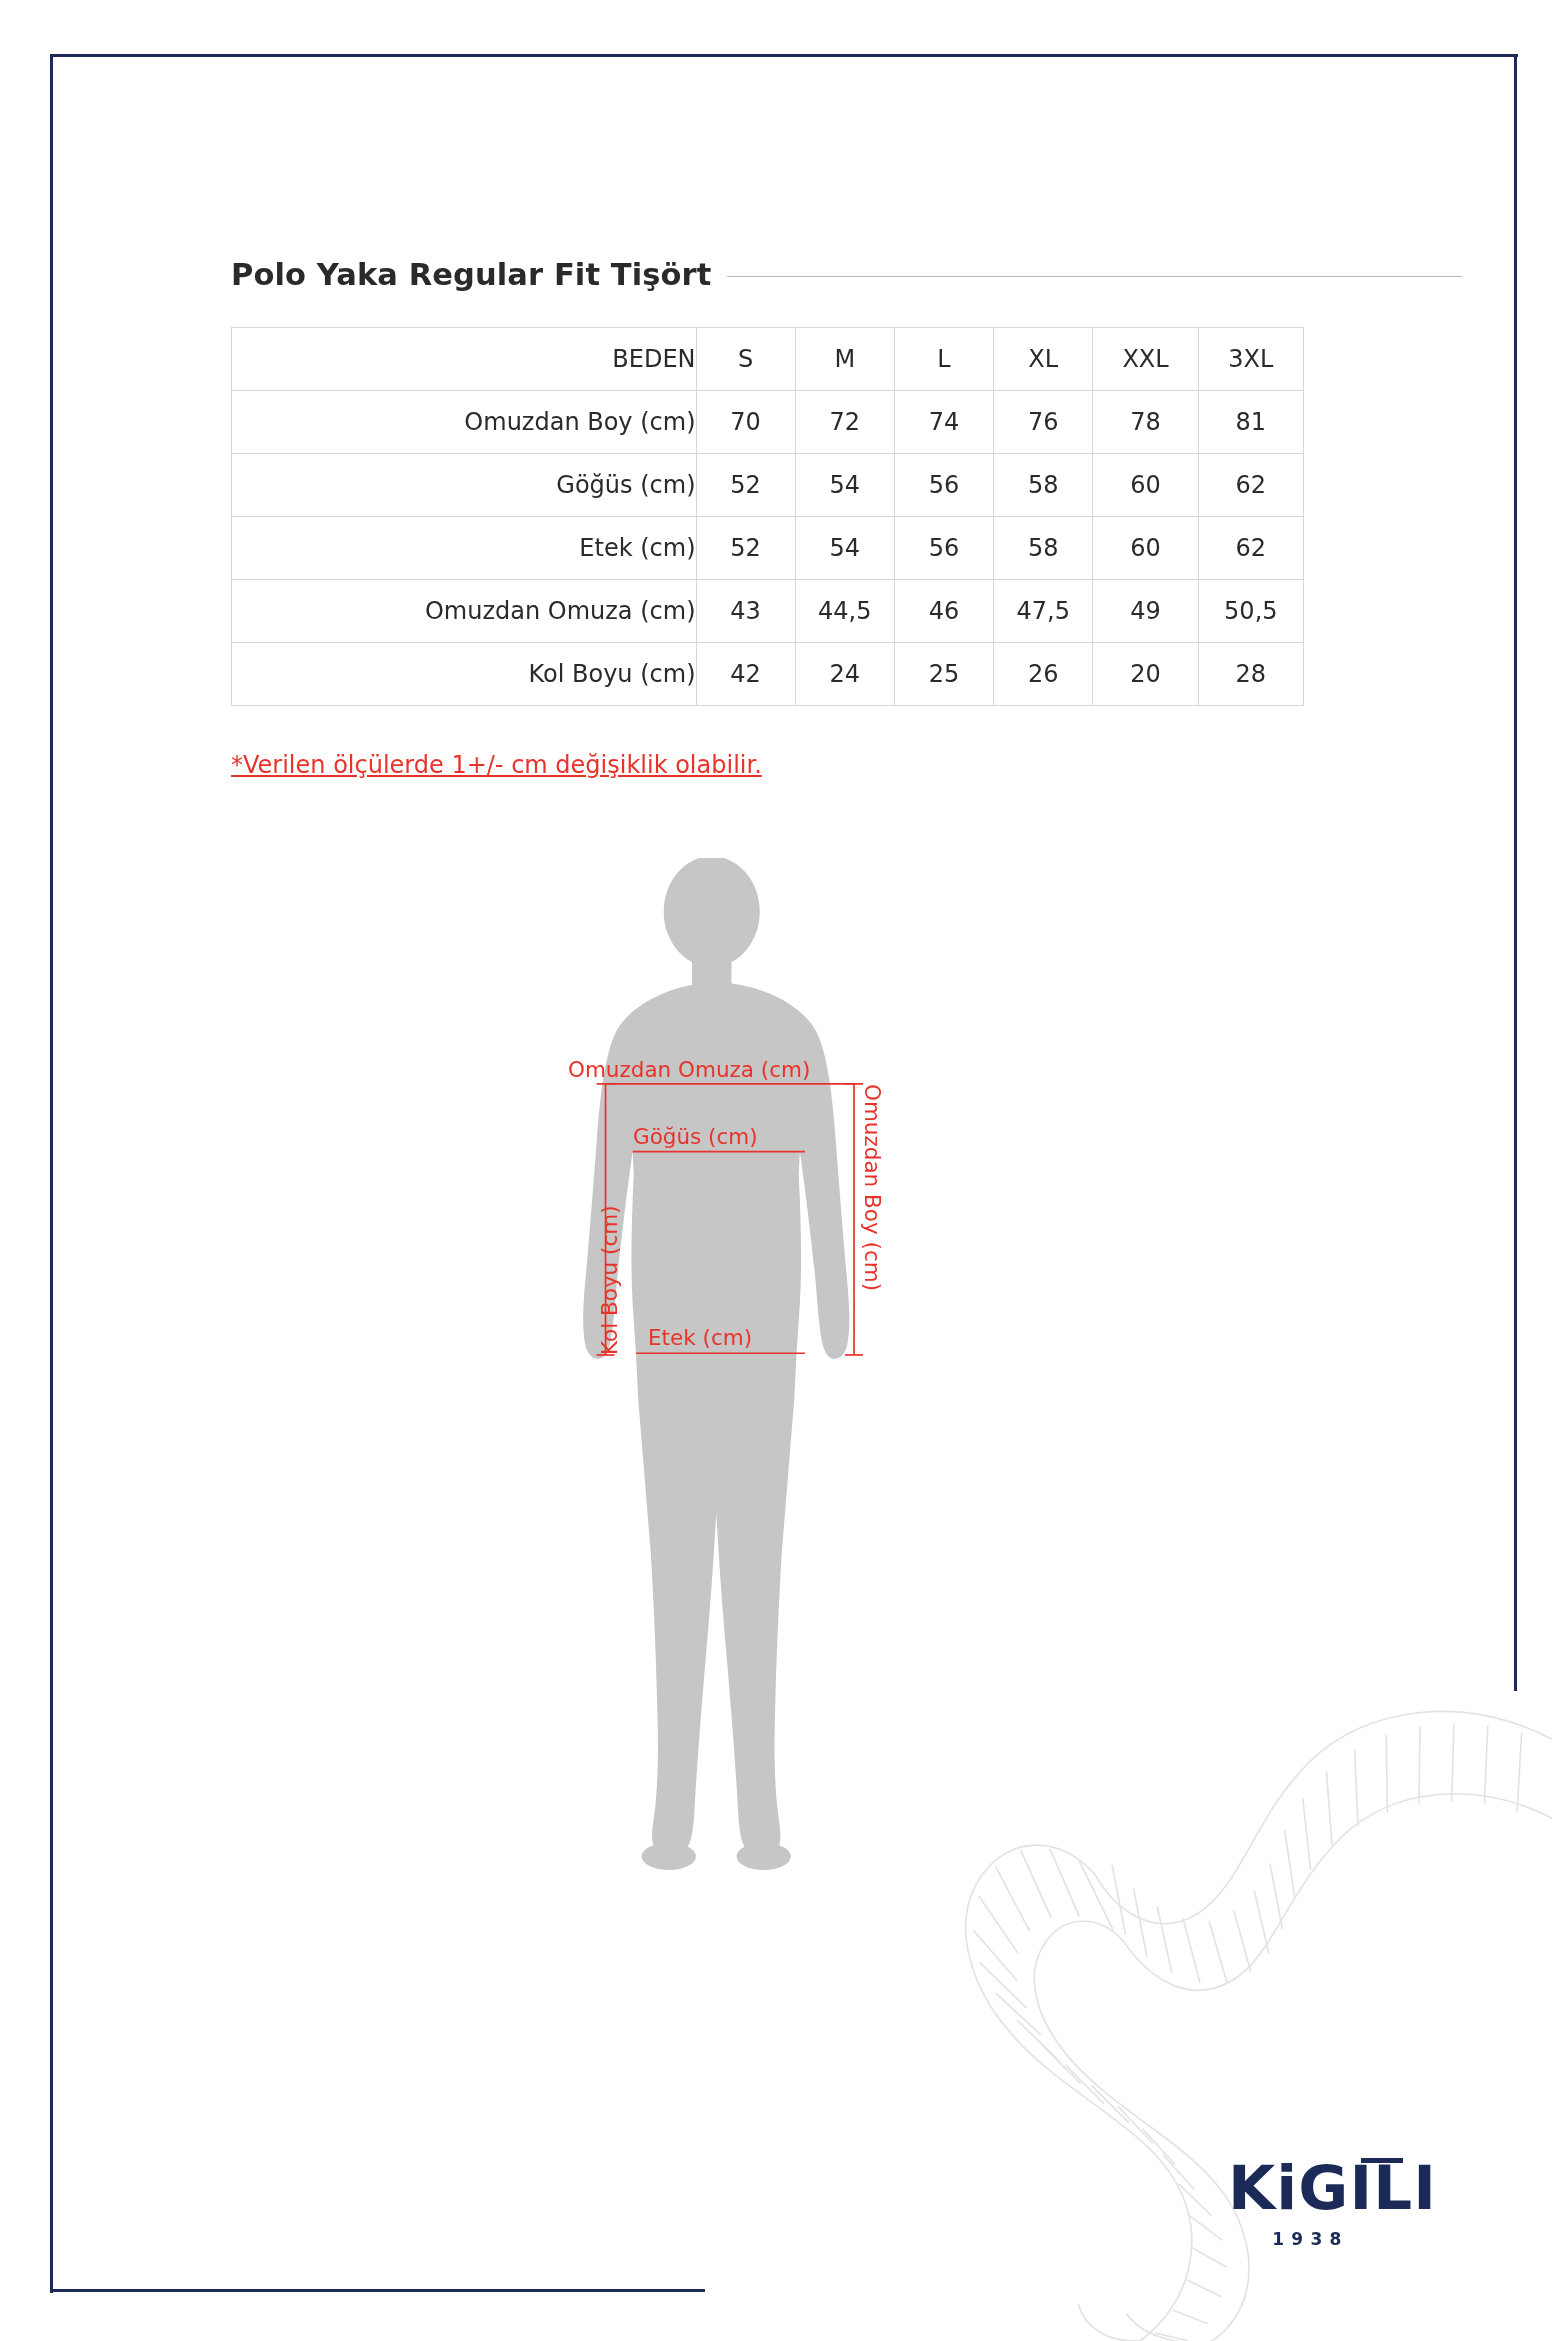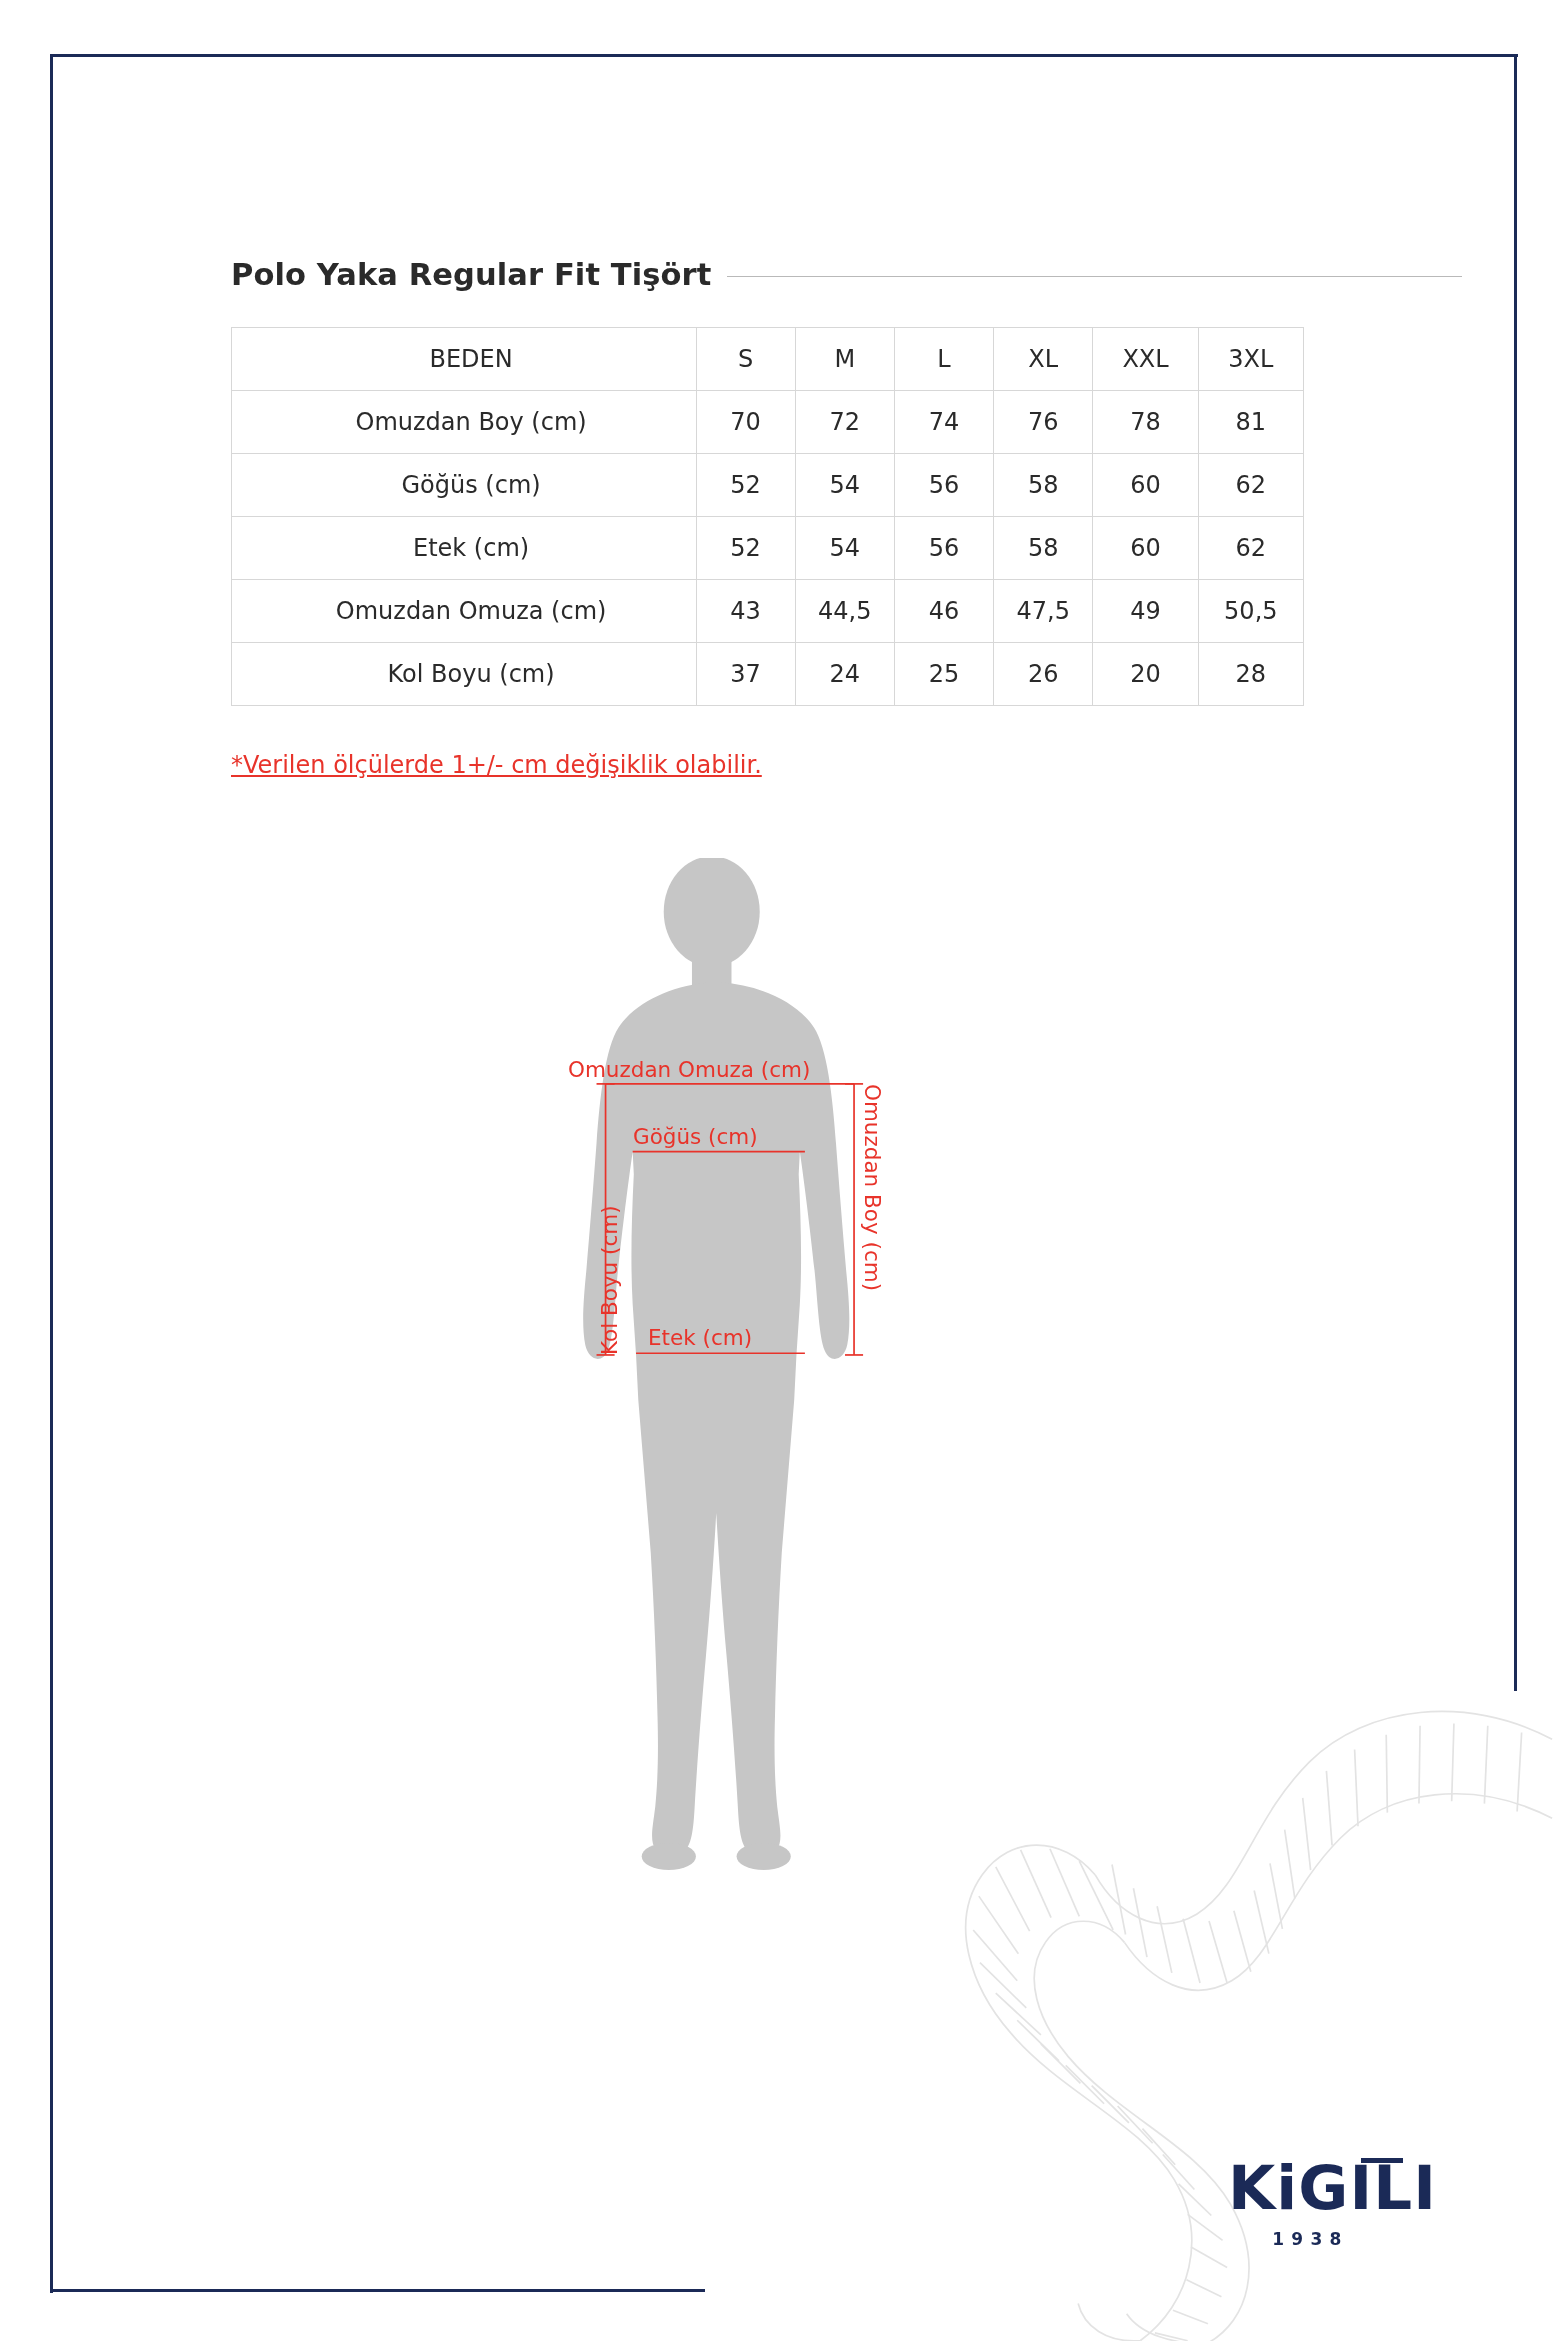--- a/index.html
+++ b/index.html
@@ -75,21 +75,21 @@
   .size-table td {
     border: 1.1px solid #d7d7d7;
     height: 63px;
     font-weight: 400;
     text-align: center;
     vertical-align: middle;
     padding: 0;
   }
   .size-table th.rowhead,
   .size-table td.rowhead {
-    text-align: center;
+    text-align: right;
     padding-left: 14.7px;
     width: 469px;
   }
   .size-table th.sizecol { width: 100px; }
   .size-table th.sizecol.wide { width: 106px; }
 
   
   .note {
     position: absolute;
     left: 231px; top: 751px;
@@ -221,21 +221,21 @@
       <td class="rowhead">Omuzdan Omuza (cm)</td>
       <td>43</td>
       <td>44,5</td>
       <td>46</td>
       <td>47,5</td>
       <td>49</td>
       <td>50,5</td>
     </tr>
     <tr>
       <td class="rowhead">Kol Boyu (cm)</td>
-      <td>37</td>
+      <td>42</td>
       <td>24</td>
       <td>25</td>
       <td>26</td>
       <td>20</td>
       <td>28</td>
     </tr>
   </tbody>
 </table>
 
 <div class="note">*Verilen ölçülerde 1+/- cm değişiklik olabilir.</div>

